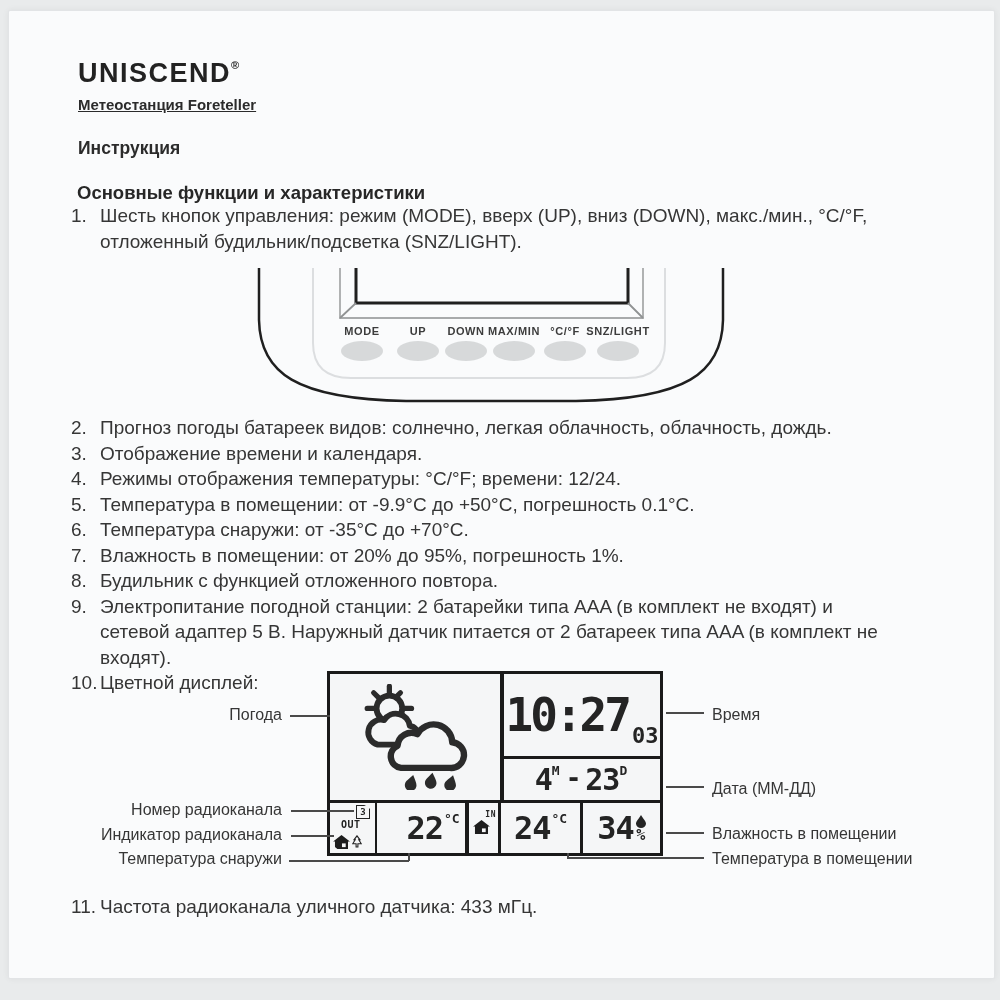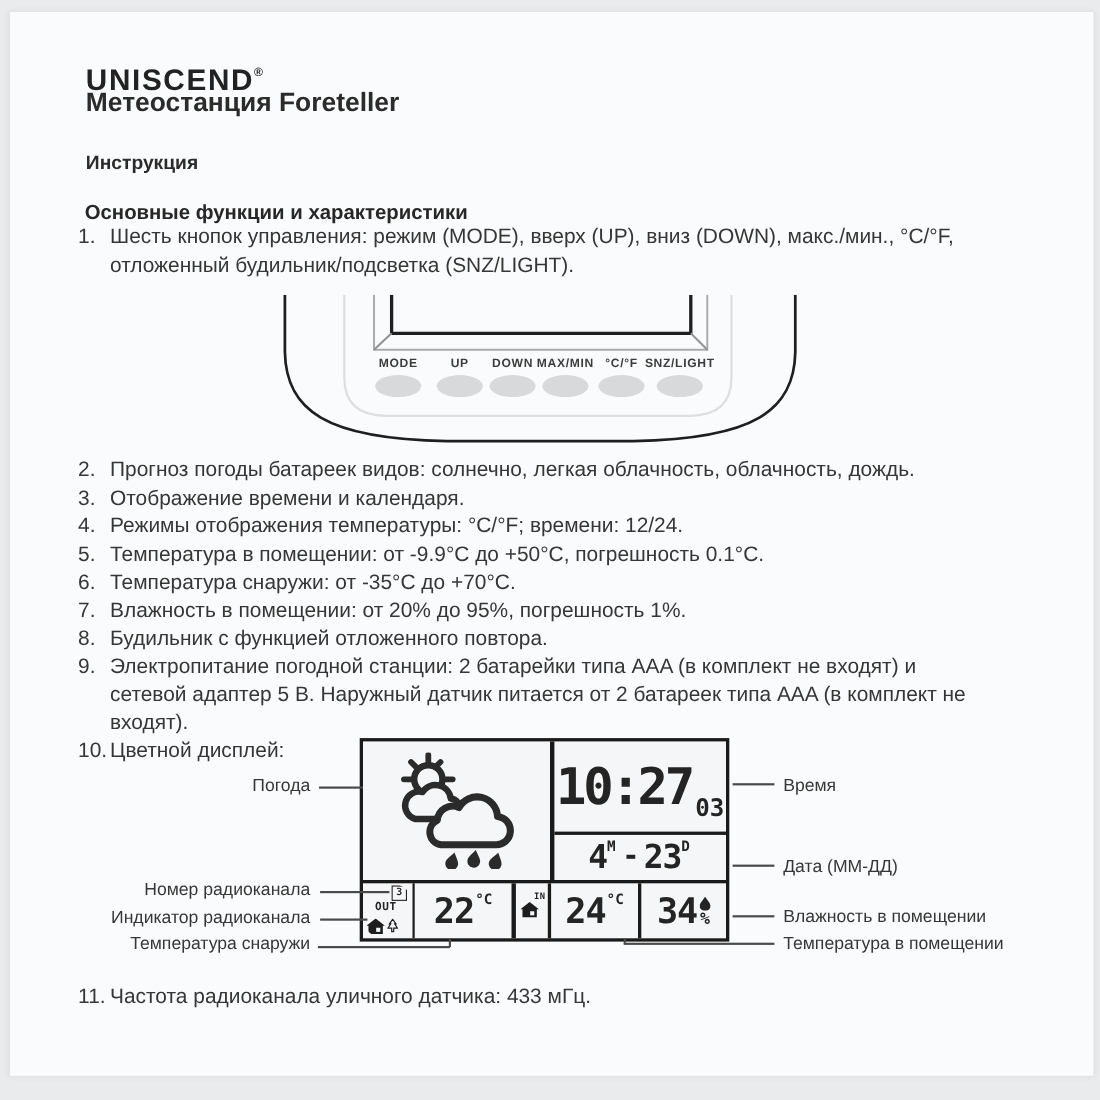--- a/index.html
+++ b/index.html
@@ -13,21 +13,21 @@
     position:absolute;left:8px;top:10px;width:985px;height:967px;
     background:#fafbfc;border:1px solid #e2e4e6;border-radius:2px;
     box-shadow:0 0 6px rgba(0,0,0,0.06);
   }
   .content{position:absolute;left:0;top:0;width:1000px;height:1000px;}
 
   
   .logo{position:absolute;left:78px;top:58px;font-size:27px;font-weight:bold;
         letter-spacing:1.5px;color:#222;}
   .logo sup{font-size:11px;letter-spacing:0;position:relative;top:-3px;}
-  .product{position:absolute;left:78px;top:80px;font-size:24px;font-weight:bold;color:#2b2b2b;}
+  .product{position:absolute;left:78px;top:96px;font-size:15px;font-weight:bold;color:#2b2b2b;text-decoration:underline;}
   .doc-title{position:absolute;left:78px;top:138px;font-size:17.5px;font-weight:bold;color:#2b2b2b;}
   .section-title{position:absolute;left:77px;top:182px;font-size:18.5px;font-weight:bold;color:#272727;}
 
   
   .list{position:absolute;left:71px;width:810px;font-size:19px;line-height:25.5px;color:#363636;}
   .list-1{top:203px;}
   .list-2{top:415px;}
   .list-3{top:894px;}
   .li{display:flex;}
   .li .num{flex:0 0 29px;}
@@ -228,21 +228,21 @@
         <path d="M9 0 L18 7 H16 V15 H2 V7 H0 Z" fill="#1d1d1d"></path>
         <rect x="9.5" y="9" width="4" height="4" fill="#f5f6f7"></rect>
       </svg>
       <svg class="out-tree" width="10" height="13" viewBox="0 0 10 13">
         <path d="M5 0.8 L8 4.8 H6.8 L9.3 8.8 H5.9 V12 H4.1 V8.8 H0.7 L3.2 4.8 H2 Z" fill="none" stroke="#222" stroke-width="1.1"></path>
       </svg>
     </div>
 
     <div class="div" style="left:45px;top:129px;width:2px;height:50px;"></div>
 
-    <div class="cell temp-cell lcd" style="left:47px;top:129px;width:88px;height:50px;">
+    <div class="cell temp-cell lcd" style="left:47px;top:129px;width:88px;height:50px;padding-left:12px;">
       <span class="temp-main">22</span>
       <span class="temp-unit">°C</span>
     </div>
 
     <div class="div" style="left:135px;top:129px;width:4px;height:50px;"></div>
 
     <div class="cell in-ind lcd">
       <div class="in-lbl">IN</div>
       <svg class="in-house" width="17" height="14" viewBox="0 0 18 15">
         <path d="M9 0 L18 7 H16 V15 H2 V7 H0 Z" fill="#1d1d1d"></path>

